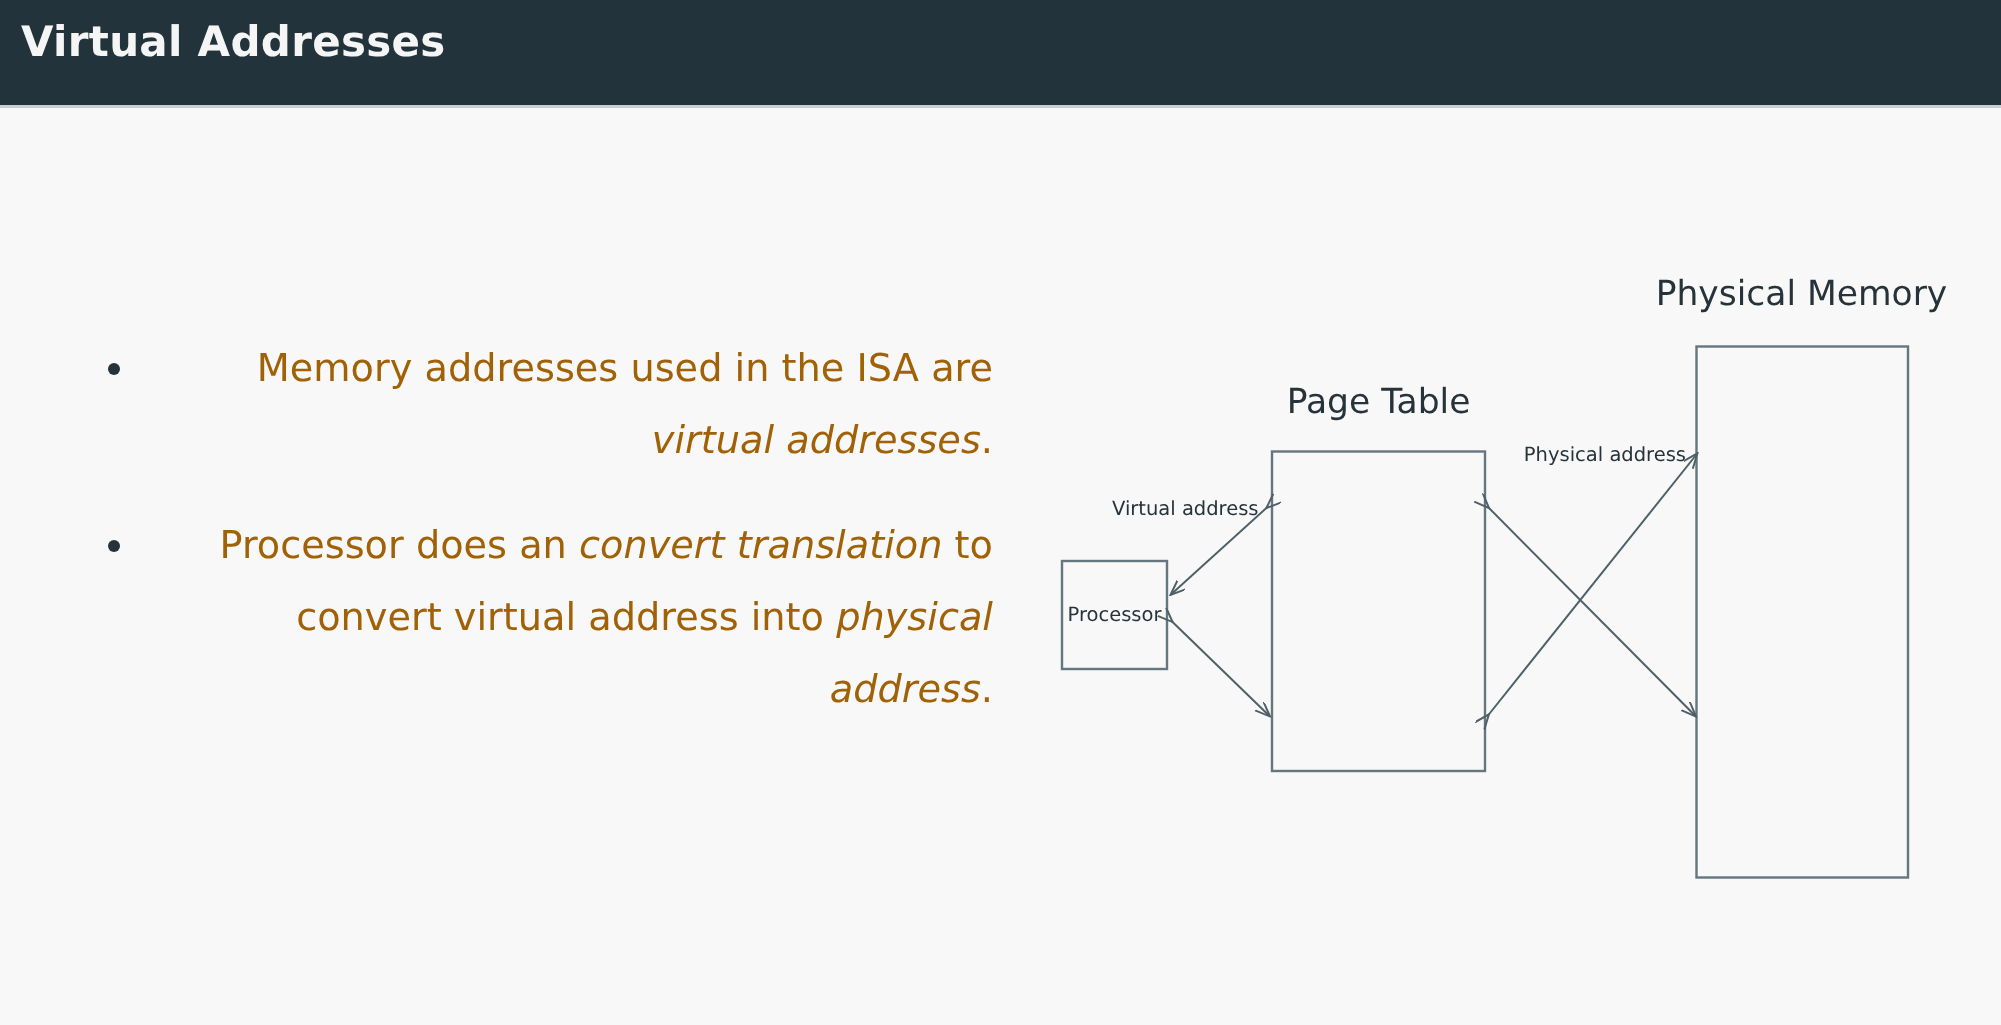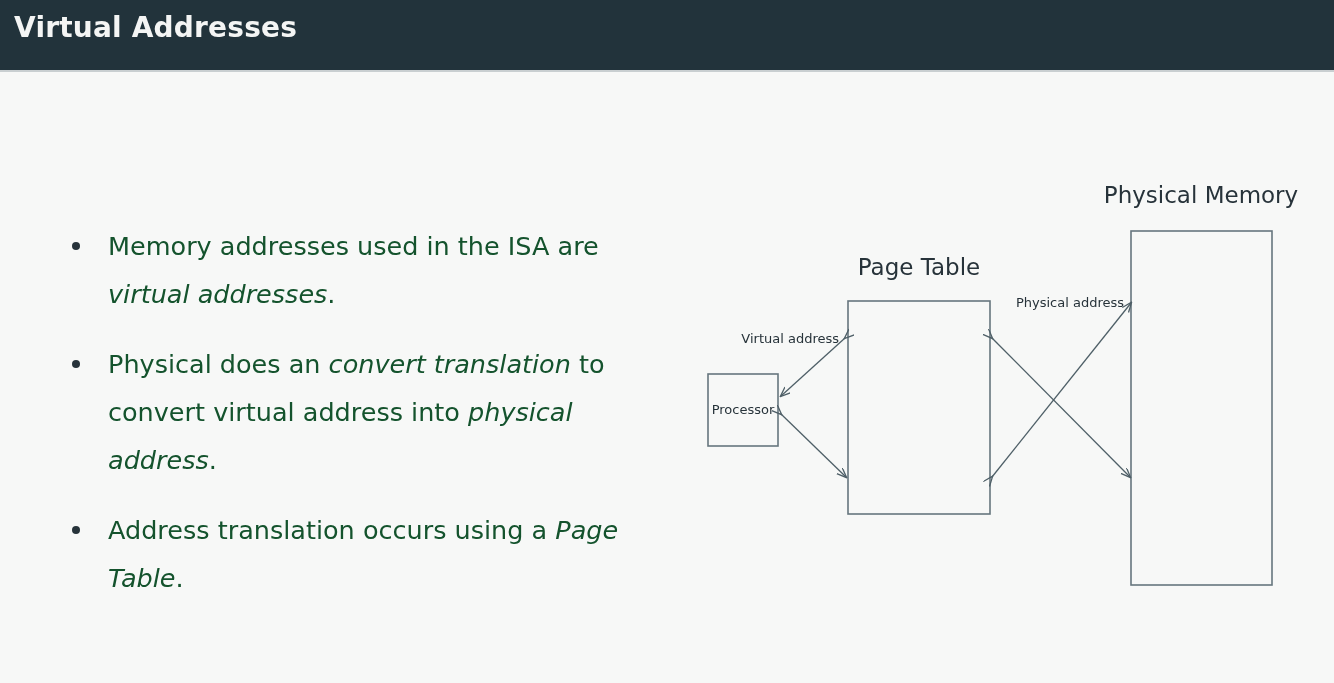--- a/index.html
+++ b/index.html
@@ -12,20 +12,21 @@
     background: #f7f8f7;
     font-family: "DejaVu Sans", sans-serif;
     overflow: hidden;
     position: relative;
   }
   #slide {
     position: relative;
     width: 1334px;
     height: 683px;
     background: #f7f8f7;
+    text-align: right;
   }
   
   #title-bar {
     position: absolute;
     left: 0; top: 0;
     width: 1334px;
     height: 70px;
     background: #22333b;
     box-sizing: border-box;
   }
@@ -54,21 +55,21 @@
     top: 222px;
     width: 600px;
   }
   .bullet-item {
     position: relative;
     padding-left: 46px;
     margin-bottom: 22px;
     font-family: "DejaVu Sans", sans-serif;
     font-size: 25.5px;
     line-height: 48px;
-    color: #14532d;
+    color: #a16207;
   }
   .bullet-item .dot {
     position: absolute;
     left: 10px;
     top: 20px;
     width: 8px;
     height: 8px;
     border-radius: 50%;
     background: #27333a;
   }
@@ -114,25 +115,21 @@
   </div>
   <div id="title-rule"></div>
 
   <div id="bullet-list">
     <div class="bullet-item">
       <span class="dot"></span>
       <span class="bullet-text"><span>Memory addresses used in the ISA are </span><em>virtual addresses</em><span>.</span></span>
     </div>
     <div class="bullet-item">
       <span class="dot"></span>
-      <span class="bullet-text"><span>Physical does an </span><em>convert translation</em><span> to convert virtual address into </span><em>physical address</em><span>.</span></span>
-    </div>
-    <div class="bullet-item">
-      <span class="dot"></span>
-      <span class="bullet-text"><span>Address translation occurs using a </span><em>Page Table</em><span>.</span></span>
+      <span class="bullet-text"><span>Processor does an </span><em>convert translation</em><span> to convert virtual address into </span><em>physical address</em><span>.</span></span>
     </div>
   </div>
 
   <div id="diagram">
     <svg width="644" height="460" viewBox="0 0 644 460" xmlns="http://www.w3.org/2000/svg">
       <defs>
         <marker id="arrowhead" markerWidth="11" markerHeight="11" refX="9" refY="4" orient="auto" markerUnits="userSpaceOnUse">
           <path d="M0,0 L10,4 L0,8" fill="none" stroke="#4e5f67" stroke-width="1.3"></path>
         </marker>
       </defs>

